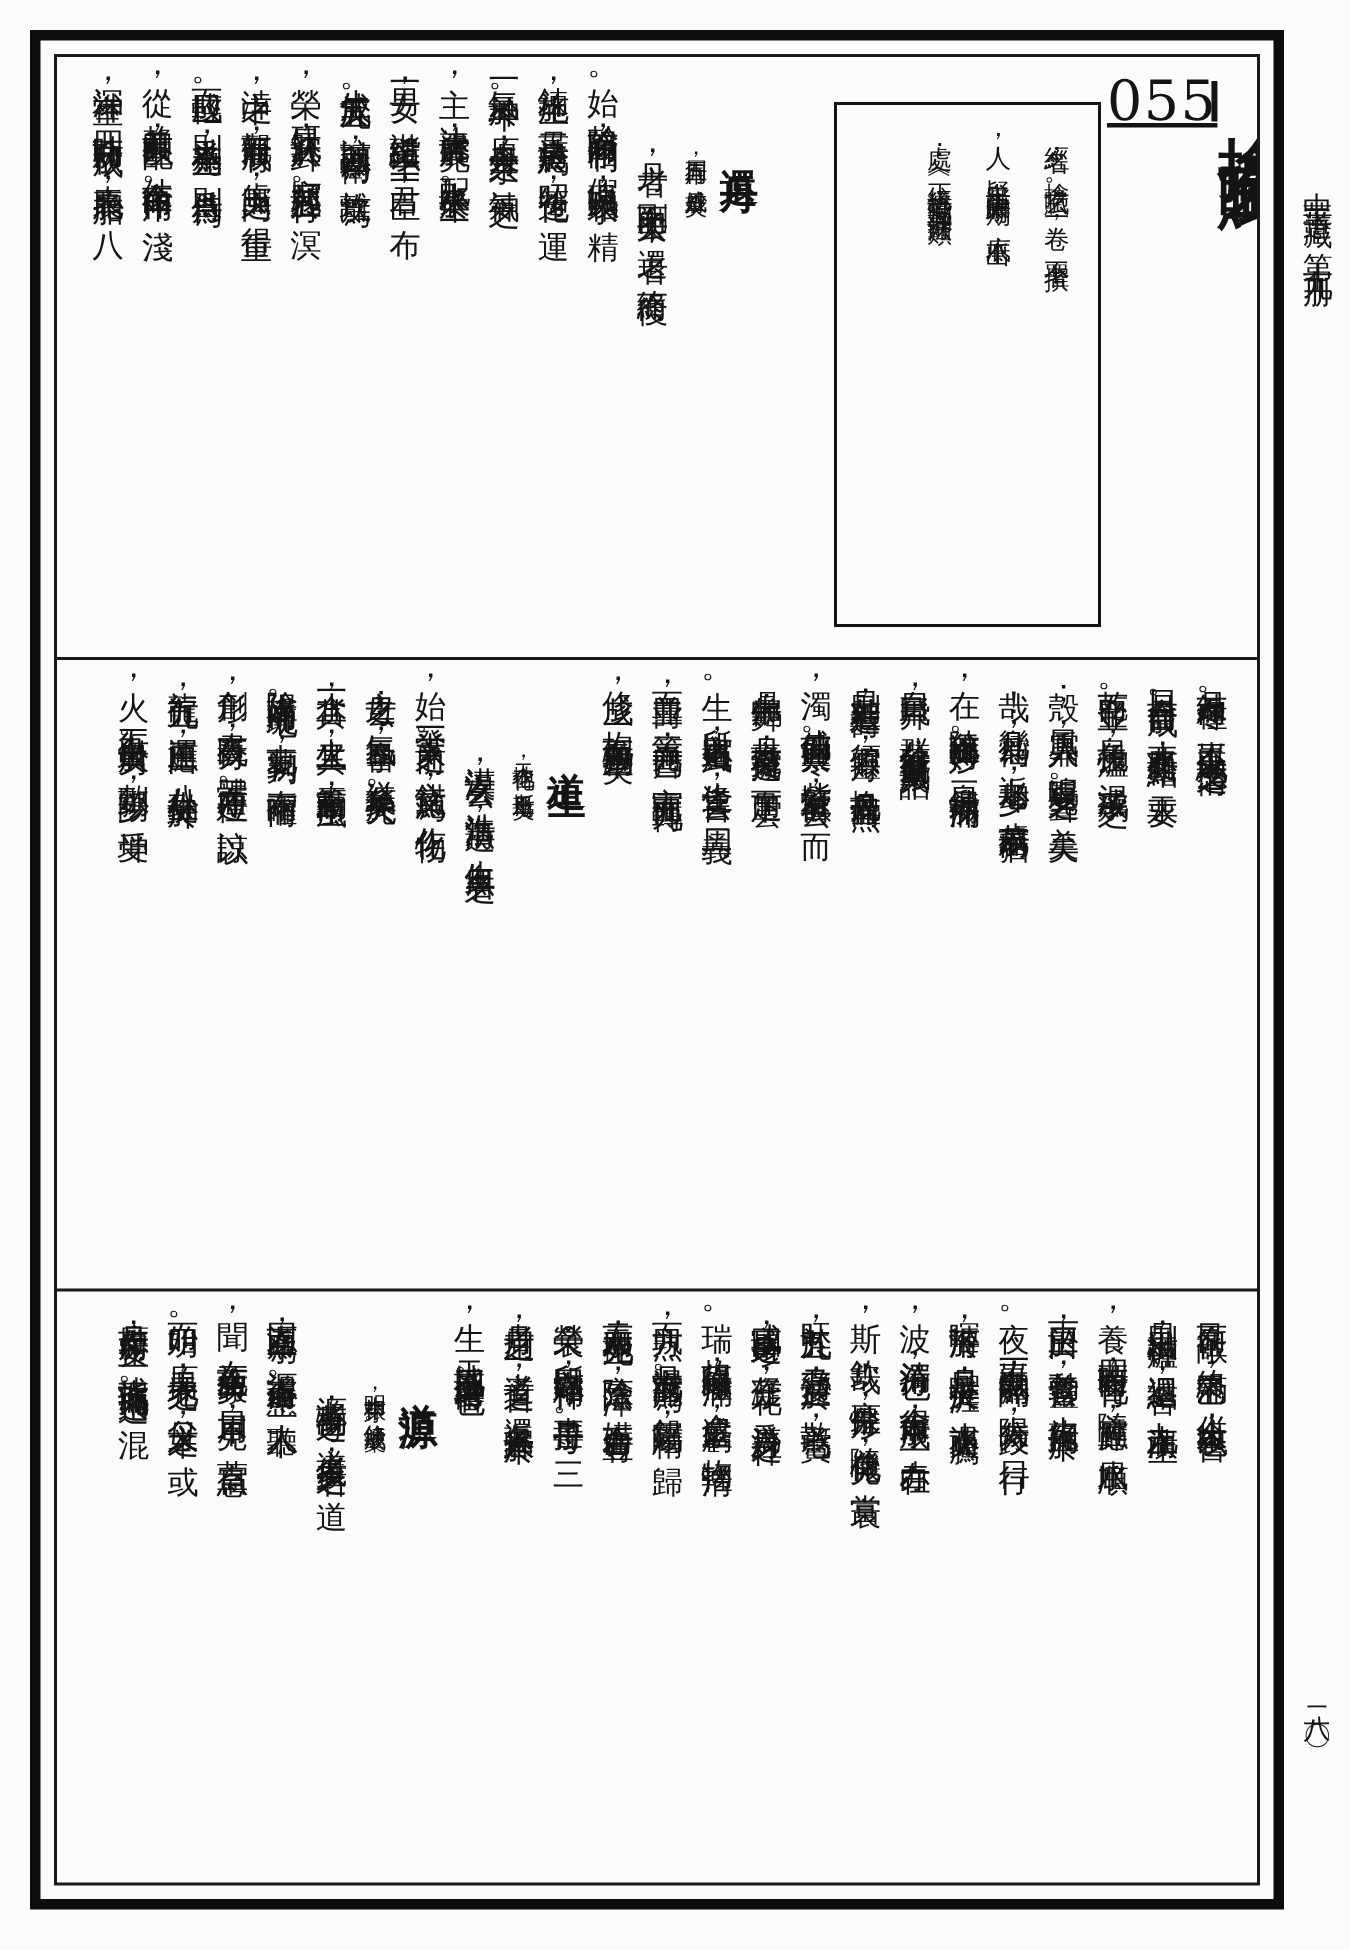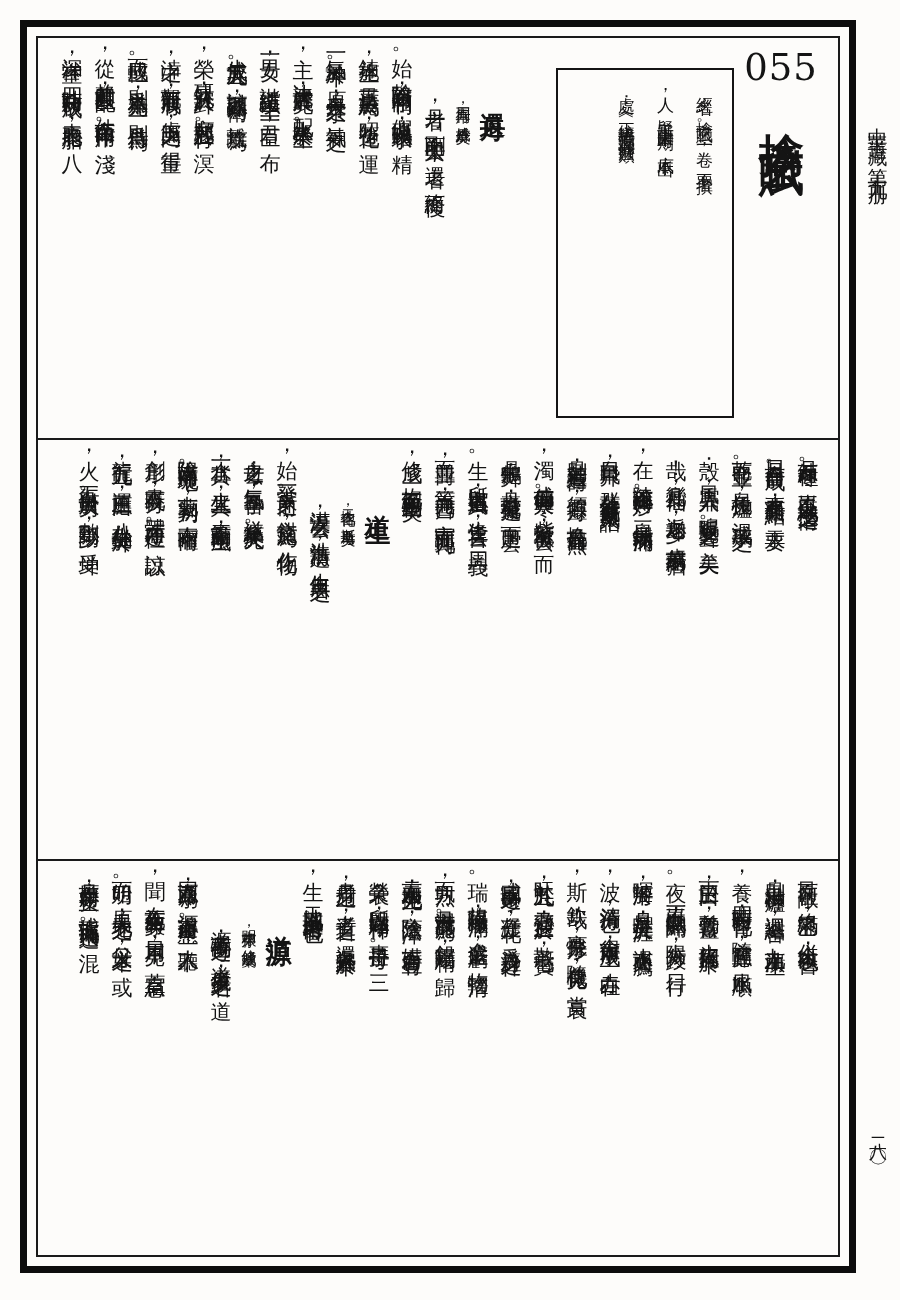--- a/index.html
+++ b/index.html
@@ -38,22 +38,22 @@
     writing-mode:vertical-rl;text-orientation:upright;
     height:100%;box-sizing:border-box;
     white-space:pre;
   }
   .col-body{font-size:21px;letter-spacing:2px;margin:0 6px;line-height:1;}
   .col-body.indent{padding-top:50px;}
   .col-heading{font-size:26px;font-weight:bold;letter-spacing:5px;margin:0 5px;padding-top:50px;line-height:1;}
   .col-annot{font-size:15px;letter-spacing:1px;margin:0 4px;padding-top:53px;line-height:1;}
   
   .title-block{
-    width:86px;display:flex;flex-direction:column;align-items:center;
-    padding-top:4px;box-sizing:border-box;
+    width:86px;display:flex;flex-direction:row;align-items:flex-start;
+    padding-top:4px;box-sizing:border-box;text-decoration:underline;
   }
   .work-num{font-size:37px;letter-spacing:1px;font-family:"DejaVu Serif","Liberation Serif",serif;}
   .work-title{
     writing-mode:vertical-rl;text-orientation:upright;
     font-size:45px;font-weight:bold;letter-spacing:9px;margin-top:8px;line-height:1;
   }
   
   .note-box{
     display:flex;flex-direction:row-reverse;justify-content:flex-start;
     border:2px solid #141414;

